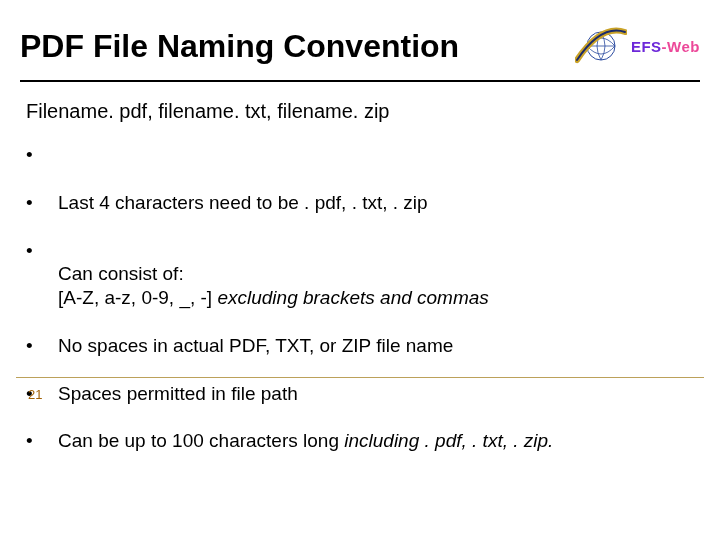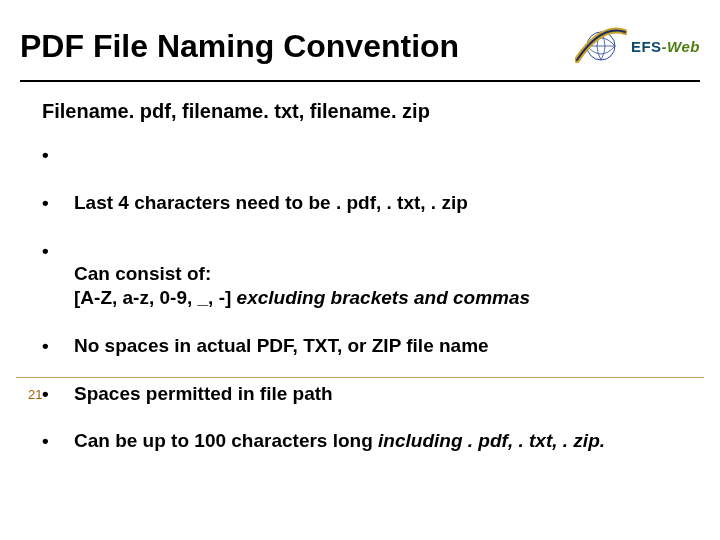--- a/index.html
+++ b/index.html
@@ -37,35 +37,33 @@
   .logo-mark {
     width: 52px;
     height: 48px;
   }
   .logo-text {
     font-size: 15px;
     letter-spacing: 0.5px;
   }
   .logo-text .efs {
     font-weight: bold;
-    color: #0c4a6e;
+    color: #6d28d9;
   }
   .logo-text .web {
-    color: #4d7c0f;
-    font-style: italic;
+    color: #ec4899;
     font-weight: bold;
   }
   .rule {
     margin: 4px 20px 0 20px;
     height: 2px;
     background: #000000;
   }
   .content {
-    padding: 18px 32px 0 42px;
-    font-weight: bold;
+    padding: 18px 32px 0 26px;
   }
   .lead {
     font-size: 20px;
     margin-bottom: 20px;
   }
   ul.bullets {
     list-style: none;
     padding: 0;
     margin: 0;
   }

